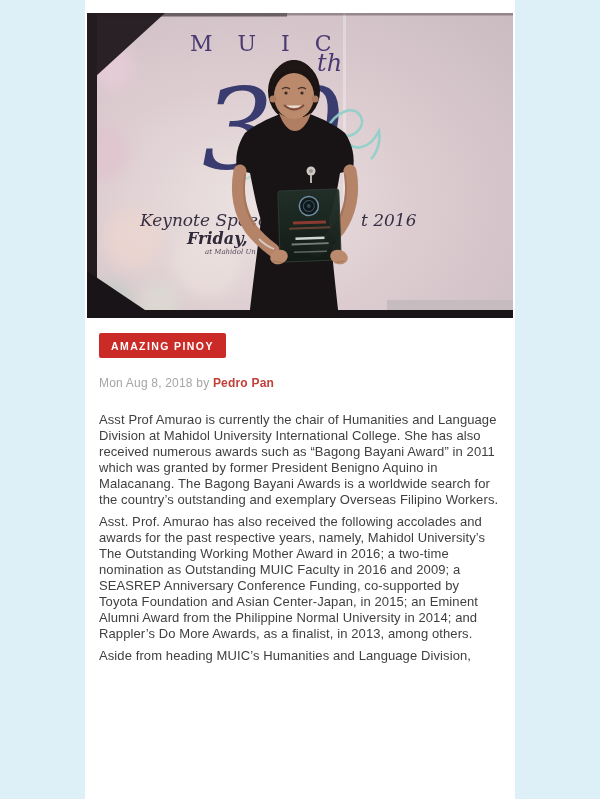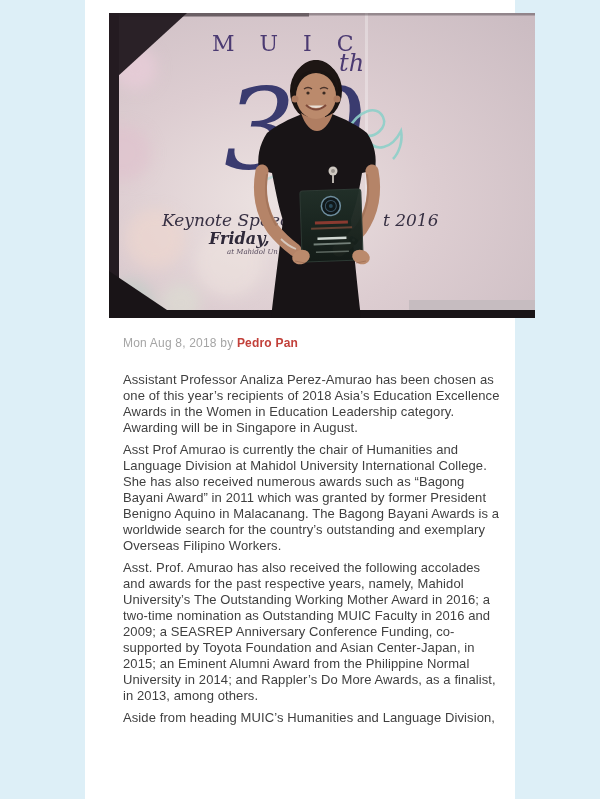--- a/index.html
+++ b/index.html
@@ -3,21 +3,21 @@
 <meta charset="utf-8">
 <style>
   html,body{margin:0;padding:0;}
   body{
     width:600px;height:799px;overflow:hidden;
     background:#ddeff7;
     font-family:"Liberation Sans","DejaVu Sans",sans-serif;
   }
   .card{
     width:430px;height:799px;margin-left:85px;background:#ffffff;
-    box-sizing:border-box;padding-top:13px;padding-left:24px;
+    box-sizing:border-box;padding-top:13px;
   }
   .photo-wrap{width:426px;height:305px;margin:0 auto;overflow:hidden;}
   .photo-wrap svg{display:block;}
   .content{padding:0 14px;}
   .badge{
     display:inline-block;margin-top:15px;
     background:#cb2b27;color:#ffffff;
     font-size:10.5px;font-weight:bold;letter-spacing:1.4px;
     padding:7px 12px 6px 12px;border-radius:2px;
     text-decoration:none;cursor:pointer;
@@ -153,24 +153,24 @@
           <ellipse cx="192" cy="244" rx="9" ry="7" fill="#bb8a6c" transform="rotate(-18 192 244)"></ellipse>
           <ellipse cx="252" cy="244" rx="9" ry="7" fill="#bb8a6c" transform="rotate(18 252 244)"></ellipse>
           <path d="M 186,248 L 196,250 M 247,250 L 257,248" stroke="#96674f" stroke-width="1" opacity="0.6"></path>
         </g>
       </g>
     </svg>
   </div>
 
   <div class="content">
 
+    <a class="badge">AMAZING PINOY</a>
 
     <div class="byline"><span>Mon Aug 8, 2018 by </span><a class="author">Pedro Pan</a></div>
 
     <div class="article">
-      <p>Assistant Professor Analiza Perez-Amurao has been chosen as one of this year’s recipients of 2018 Asia’s Education Excellence Awards in the Women in Education Leadership category. Awarding will be in Singapore in August.</p>
       <p>Asst Prof Amurao is currently the chair of Humanities and Language Division at Mahidol University International College. She has also received numerous awards such as “Bagong Bayani Award” in 2011 which was granted by former President Benigno Aquino in Malacanang. The Bagong Bayani Awards is a worldwide search for the country’s outstanding and exemplary Overseas Filipino Workers.</p>
       <p>Asst. Prof. Amurao has also received the following accolades and awards for the past respective years, namely, Mahidol University’s The Outstanding Working Mother Award in 2016; a two-time nomination as Outstanding MUIC Faculty in 2016 and 2009; a SEASREP Anniversary Conference Funding, co-supported by Toyota Foundation and Asian Center-Japan, in 2015; an Eminent Alumni Award from the Philippine Normal University in 2014; and Rappler’s Do More Awards, as a finalist, in 2013, among others.</p>
       <p>Aside from heading MUIC’s Humanities and Language Division,</p>
     </div>
 
   </div>
 </div>
 
 </body></html>

